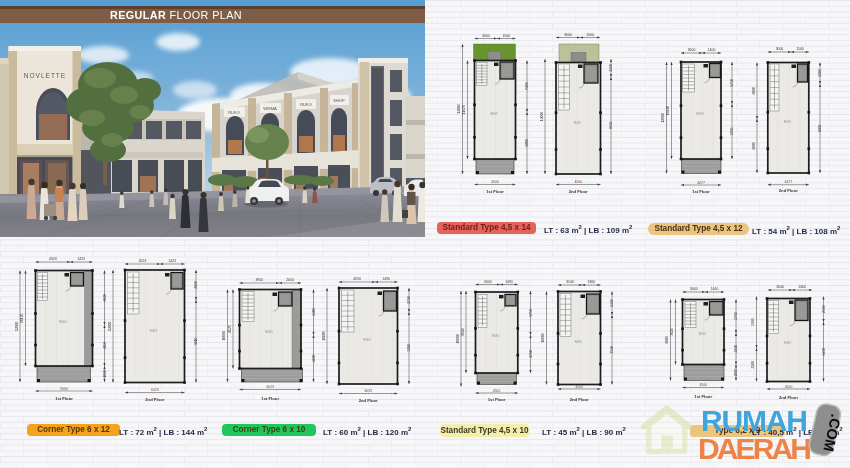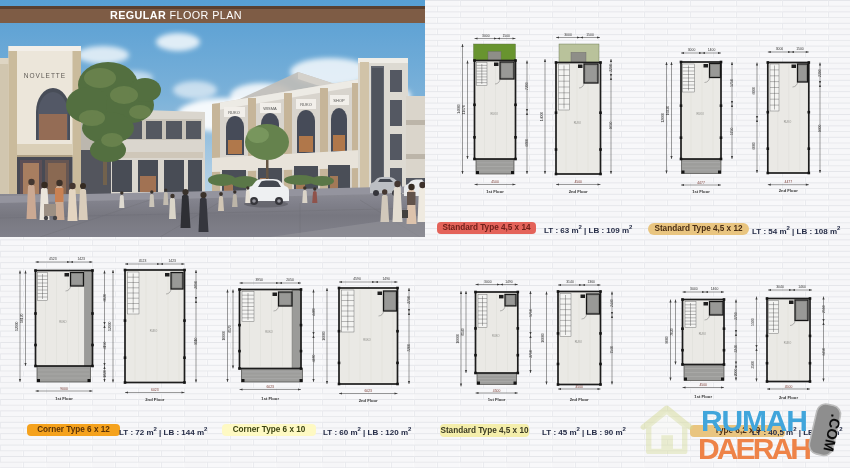--- a/index.html
+++ b/index.html
@@ -1392,21 +1392,21 @@
 <div class="lt" style="left:544px;top:224px;">LT : 63 m<sup>2</sup>  |  LB : 109 m<sup>2</sup></div>
 
 <div class="lab" style="left:648px;top:223px;width:101px;height:12px;background:#e9c580;color:#4a2e14;line-height:12px;border-radius:6px;">Standard Type 4,5 x 12</div>
 
 <div class="lt" style="left:752px;top:225px;">LT : 54 m<sup>2</sup>  |  LB : 108 m<sup>2</sup></div>
 
 <div class="lab" style="left:18px;top:424px;width:93px;height:12px;background:#f5a21d;color:#5a3208;line-height:12px;margin-left:9px;">Corner Type 6 x 12</div>
 
 <div class="lt" style="left:119px;top:426px;">LT : 72 m<sup>2</sup>  |  LB : 144 m<sup>2</sup></div>
 
-<div class="lab" style="left:222px;top:424px;width:94px;height:12px;background:#fef9c3;color:#3a4210;line-height:12px;">Corner Type 6 x 10</div>
+<div class="lab" style="left:222px;top:424px;width:94px;height:12px;background:#22c55e;color:#3a4210;line-height:12px;">Corner Type 6 x 10</div>
 
 <div class="lt" style="left:323px;top:426px;">LT : 60 m<sup>2</sup>  |  LB : 120 m<sup>2</sup></div>
 
 <div class="lab" style="left:440px;top:424px;width:89px;height:13px;background:#f4eeab;color:#3a3a22;line-height:13px;">Standard Type 4,5 x 10</div>
 
 <div class="lt" style="left:542px;top:426px;">LT : 45 m<sup>2</sup>  |  LB : 90 m<sup>2</sup></div>
 
 <div class="lab" style="left:690px;top:425px;width:95px;height:12px;background:#e9c580;color:#4a2e14;line-height:12px;">Type 6,2 x 9</div>
 
 <div class="lt" style="left:752px;top:426px;">LT : 40,5 m<sup>2</sup> | LB : 81 m<sup>2</sup></div>

